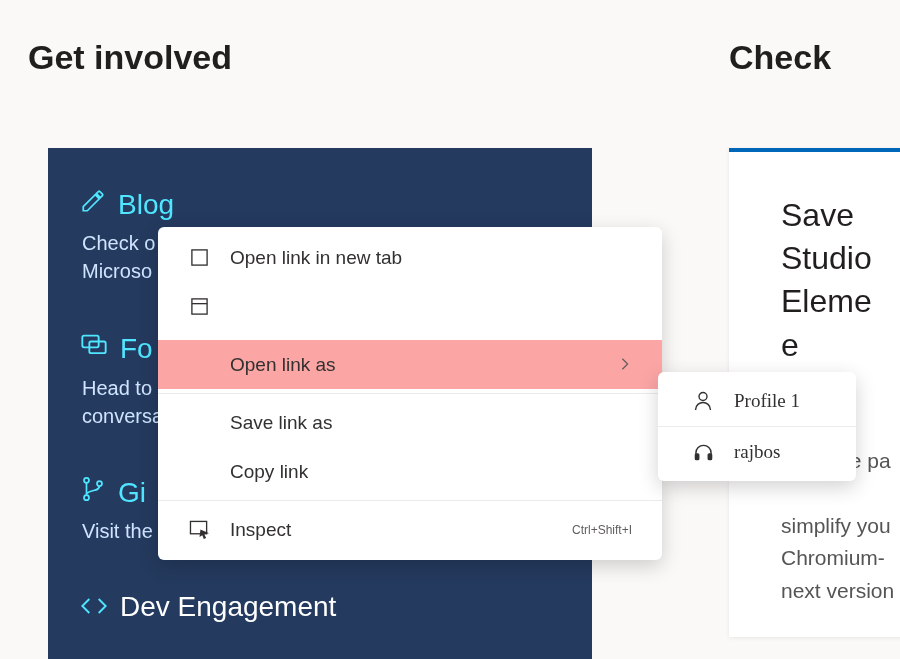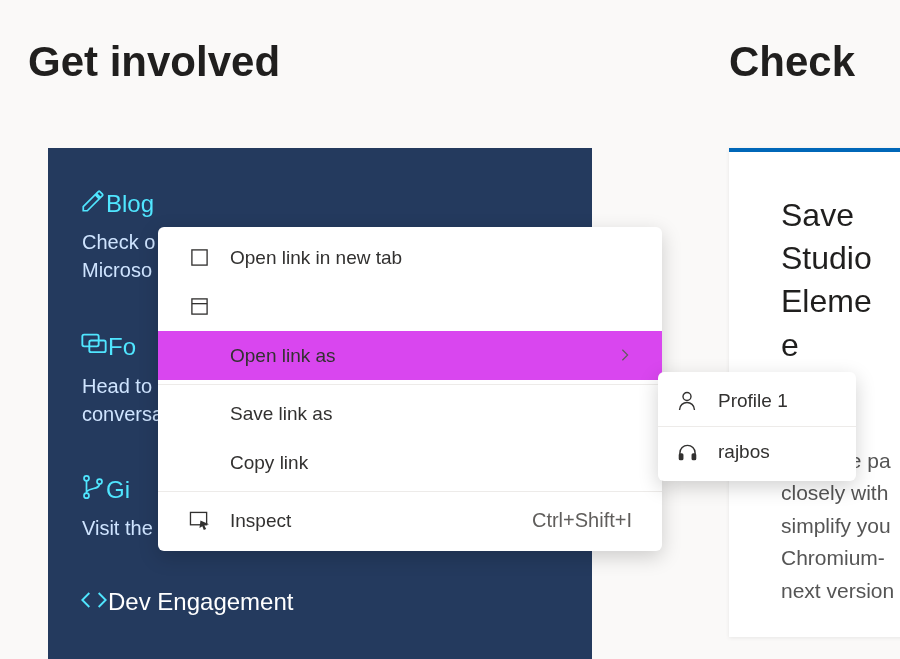--- a/index.html
+++ b/index.html
@@ -5,42 +5,43 @@
     * { margin: 0; padding: 0; box-sizing: border-box; }
     body {
       font-family: "Segoe UI", -apple-system, sans-serif;
       background: #faf9f8;
       width: 900px;
       height: 659px;
       overflow: hidden;
       position: relative;
     }
     .page-title {
-      font-size: 42px;
+      font-size: 34px;
       font-weight: 600;
       color: #201f1e;
       position: absolute;
     }
     .title-involved { left: 28px; top: 38px; }
     .title-recent { left: 729px; top: 38px; }
     .card {
       position: absolute;
       left: 48px;
       top: 148px;
       width: 544px;
       height: 520px;
       background: #243a5e;
       padding: 40px 32px;
     }
     .card-item { margin-bottom: 46px; }
     .card-item-header {
       display: flex;
       align-items: center;
+      gap: 12px;
       color: #50e6ff;
-      font-size: 24px;
+      font-size: 28px;
       font-weight: 400;
       margin-bottom: 8px;
     }
     .card-item-header svg { stroke: #50e6ff; fill: none; stroke-width: 1.6; }
     .card-item-body {
       color: #cfe4ff;
       font-size: 20px;
       line-height: 1.4;
       margin-left: 2px;
     }
@@ -57,46 +58,46 @@
     }
     .menu-item {
       display: flex;
       align-items: center;
       height: 49px;
       padding: 0 30px;
       font-size: 19px;
       color: #323130;
       cursor: default;
     }
-    .menu-item.hover { background: #d946ef; }
+    .menu-item.hover { background: #fca5a5; margin-top: 9px; }
     .menu-icon {
       width: 22px;
       height: 22px;
       margin-right: 20px;
       display: flex;
       align-items: center;
       justify-content: center;
     }
     .menu-spacer { width: 42px; }
     .menu-label { flex: 1; }
-    .menu-shortcut { color: #605e5c; font-size: 20px; }
+    .menu-shortcut { color: #605e5c; font-size: 12px; }
     .chev { color: #605e5c; }
     .divider { height: 1px; background: #edebe9; margin: 4px 0; }
     .submenu {
       position: absolute;
       left: 658px;
       top: 372px;
       width: 198px;
       background: #fff;
       border-radius: 6px;
       box-shadow: 0 6px 20px rgba(0,0,0,0.18);
       padding: 4px 0;
       z-index: 21;
     }
-    .submenu .menu-item { height: 50px; padding: 0 18px; }
+    .submenu .menu-item { height: 50px; padding: 0 34px; font-family: Liberation Serif, serif; }
     .submenu .divider { margin: 0; }
     .recent-card {
       position: absolute;
       left: 729px;
       top: 148px;
       width: 180px;
       background: #fff;
       border-top: 4px solid #0067b8;
       box-shadow: 0 1px 4px rgba(0,0,0,0.08);
     }
@@ -262,19 +263,19 @@
   <div class="recent-inner">
     <div class="recent-title">
       <span>Save</span><br>
       <span>Studio</span><br>
       <span>Eleme</span><br>
       <span>e</span>
     </div>
     <div class="recent-author">ildea</div>
     <div class="recent-body">
       <span>Over the pa</span><br>
-      <span>closely with</span><br>
+      <br>
       <span>simplify you</span><br>
       <span>Chromium-</span><br>
       <span>next version</span>
     </div>
   </div>
 </div>
 
 </body></html>

